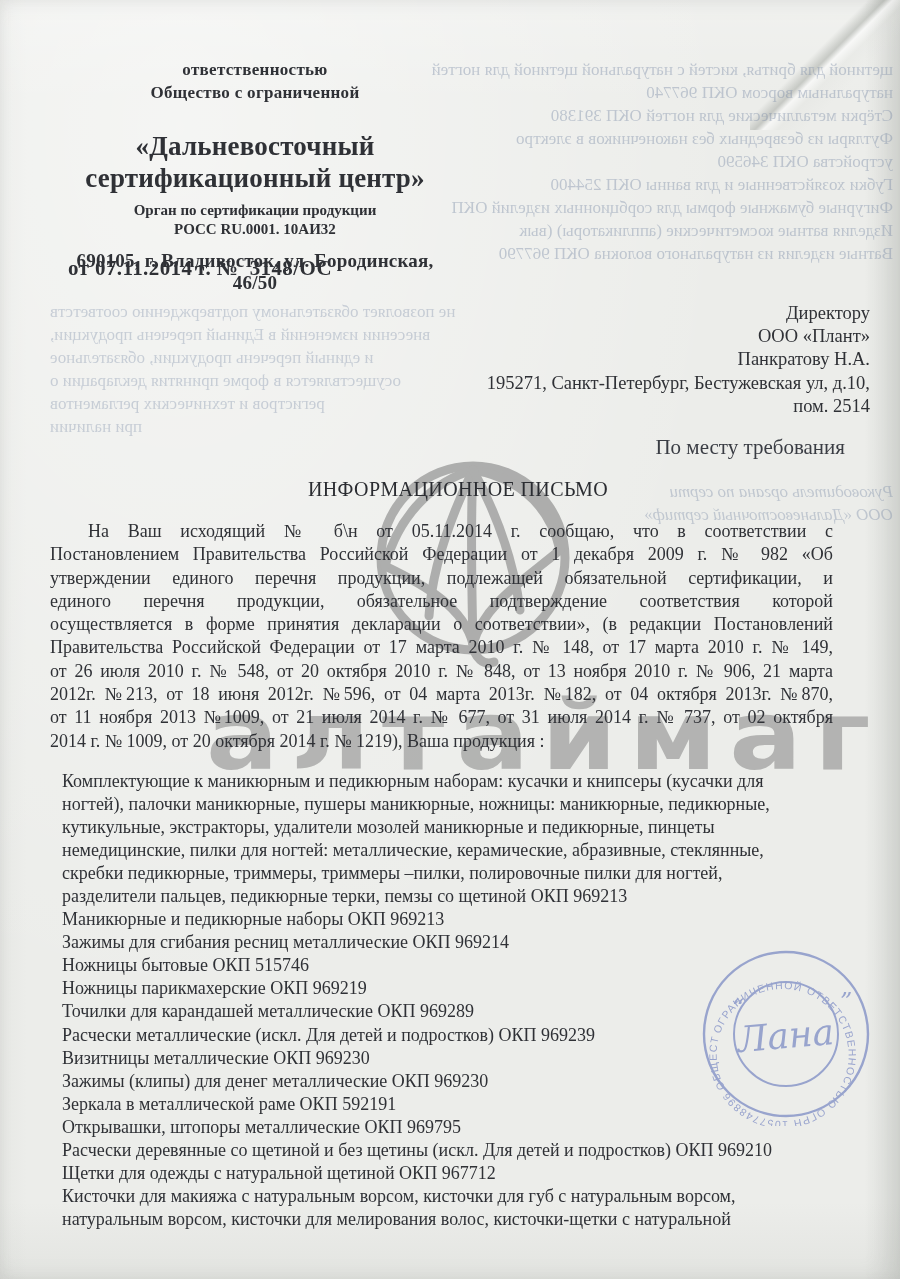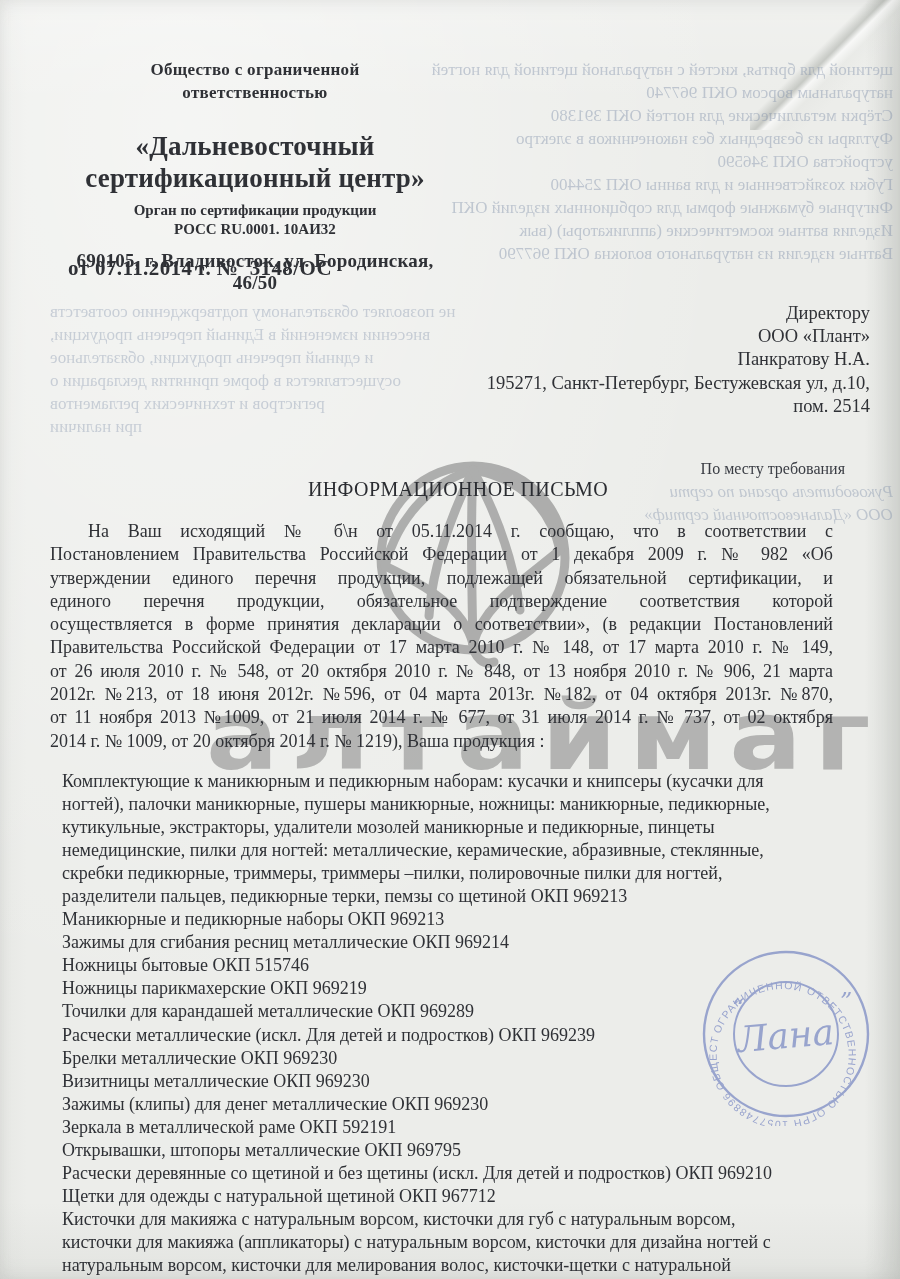--- a/index.html
+++ b/index.html
@@ -24,21 +24,21 @@
   
   .letterhead{position:absolute;left:52px;top:58px;width:406px;text-align:center;font-weight:bold;}
   .org-type{font-size:17px;line-height:23px;letter-spacing:.3px;}
   .org-name{margin-top:26px;font-size:27px;line-height:32px;letter-spacing:.2px;}
   .cert-body{margin-top:7px;font-size:15px;line-height:19px;}
   .lh-address{margin-top:11px;font-size:19px;letter-spacing:.2px;text-align:center;}
   .refnum{position:absolute;left:68px;top:256px;font-weight:bold;font-size:21px;white-space:pre;letter-spacing:.4px;}
   
   .recipient{position:absolute;right:30px;top:302px;text-align:right;font-size:18.5px;}
   .recipient div{line-height:23.2px;}
-  .delivery{position:absolute;right:55px;top:460px;font-size:16px;color:#3a3d44;margin-left:31px;}
+  .delivery{position:absolute;right:55px;top:435px;font-size:21px;color:#3a3d44;margin-left:31px;}
   
   .doc-title{position:absolute;left:8px;top:478px;width:100%;text-align:center;font-size:20px;letter-spacing:.4px;color:#2a2c31;}
   
   .body-par{position:absolute;left:50px;top:520px;width:783px;font-size:18px;}
   .body-par div{height:23.3px;line-height:23.3px;overflow:hidden;text-align:justify;text-align-last:justify;}
   .body-par div:first-child{padding-left:38px;}
   .body-par div:last-child{text-align-last:left;}
   .products{position:absolute;left:62px;top:770px;width:795px;font-size:18px;}
   .products div{height:23.05px;line-height:23.05px;white-space:nowrap;overflow:hidden;}
   
@@ -106,22 +106,22 @@
       <path d="M57,158 C60,110 78,60 101,12"></path>
       <path d="M148,152 C142,106 126,58 101,12"></path>
       <path d="M101,186 C102,200 112,208 122,204"></path>
     </g>
   </svg>
 
   <div class="wm-brand">алтаймаг</div>
 
   <div class="letterhead">
     <div class="org-type">
+      <div>ответственностью</div>
       <div>Общество с ограниченной</div>
-      <div>ответственностью</div>
     </div>
     <div class="org-name">
       <div>«Дальневосточный</div>
       <div>сертификационный центр»</div>
     </div>
     <div class="cert-body">
       <div>Орган по сертификации продукции</div>
       <div>РОСС RU.0001. 10АИ32</div>
     </div>
     <div class="lh-address">690105, г. Владивосток, ул. Бородинская, 46/50</div>
@@ -158,29 +158,27 @@
       <div class="pl">кутикульные, экстракторы, удалители мозолей маникюрные и педикюрные, пинцеты</div>
       <div class="pl">немедицинские, пилки для ногтей: металлические, керамические, абразивные, стеклянные,</div>
       <div class="pl">скребки педикюрные, триммеры, триммеры –пилки, полировочные пилки для ногтей,</div>
       <div class="pl">разделители пальцев, педикюрные терки, пемзы со щетиной ОКП 969213</div>
       <div class="pl">Маникюрные и педикюрные наборы ОКП 969213</div>
       <div class="pl">Зажимы для сгибания ресниц металлические ОКП 969214</div>
       <div class="pl">Ножницы бытовые ОКП 515746</div>
       <div class="pl">Ножницы парикмахерские ОКП 969219</div>
       <div class="pl">Точилки для карандашей металлические ОКП 969289</div>
       <div class="pl">Расчески металлические (искл. Для детей и подростков) ОКП 969239</div>
-      <div class="pl">Брелки металлические ОКП 969230</div>
       <div class="pl">Визитницы металлические ОКП 969230</div>
       <div class="pl">Зажимы (клипы) для денег металлические ОКП 969230</div>
       <div class="pl">Зеркала в металлической раме ОКП 592191</div>
       <div class="pl">Открывашки, штопоры металлические ОКП 969795</div>
       <div class="pl">Расчески деревянные со щетиной и без щетины (искл. Для детей и подростков) ОКП 969210</div>
       <div class="pl">Щетки для одежды с натуральной щетиной ОКП 967712</div>
       <div class="pl">Кисточки для макияжа с натуральным ворсом, кисточки для губ с натуральным ворсом,</div>
-      <div class="pl">кисточки для макияжа (аппликаторы) с натуральным ворсом, кисточки для дизайна ногтей с</div>
       <div class="pl">натуральным ворсом, кисточки для мелирования волос, кисточки-щетки с натуральной</div>
     </div>
 
   <svg class="stamp" width="180" height="180" viewBox="0 0 180 180" fill="none">
     <defs>
       <path id="ringPath" d="M 22,88 A 66,66 0 1 1 21.9,88.3"></path>
     </defs>
     <circle cx="88" cy="88" r="82" stroke-width="2.4" fill="none" stroke="#8d9aca"></circle>
     <circle cx="88" cy="88" r="52" stroke-width="2" fill="none" stroke="#8d9aca"></circle>
     <text font-family="Liberation Sans, sans-serif" font-size="10.5" letter-spacing="1.2" fill="#8d9aca">

